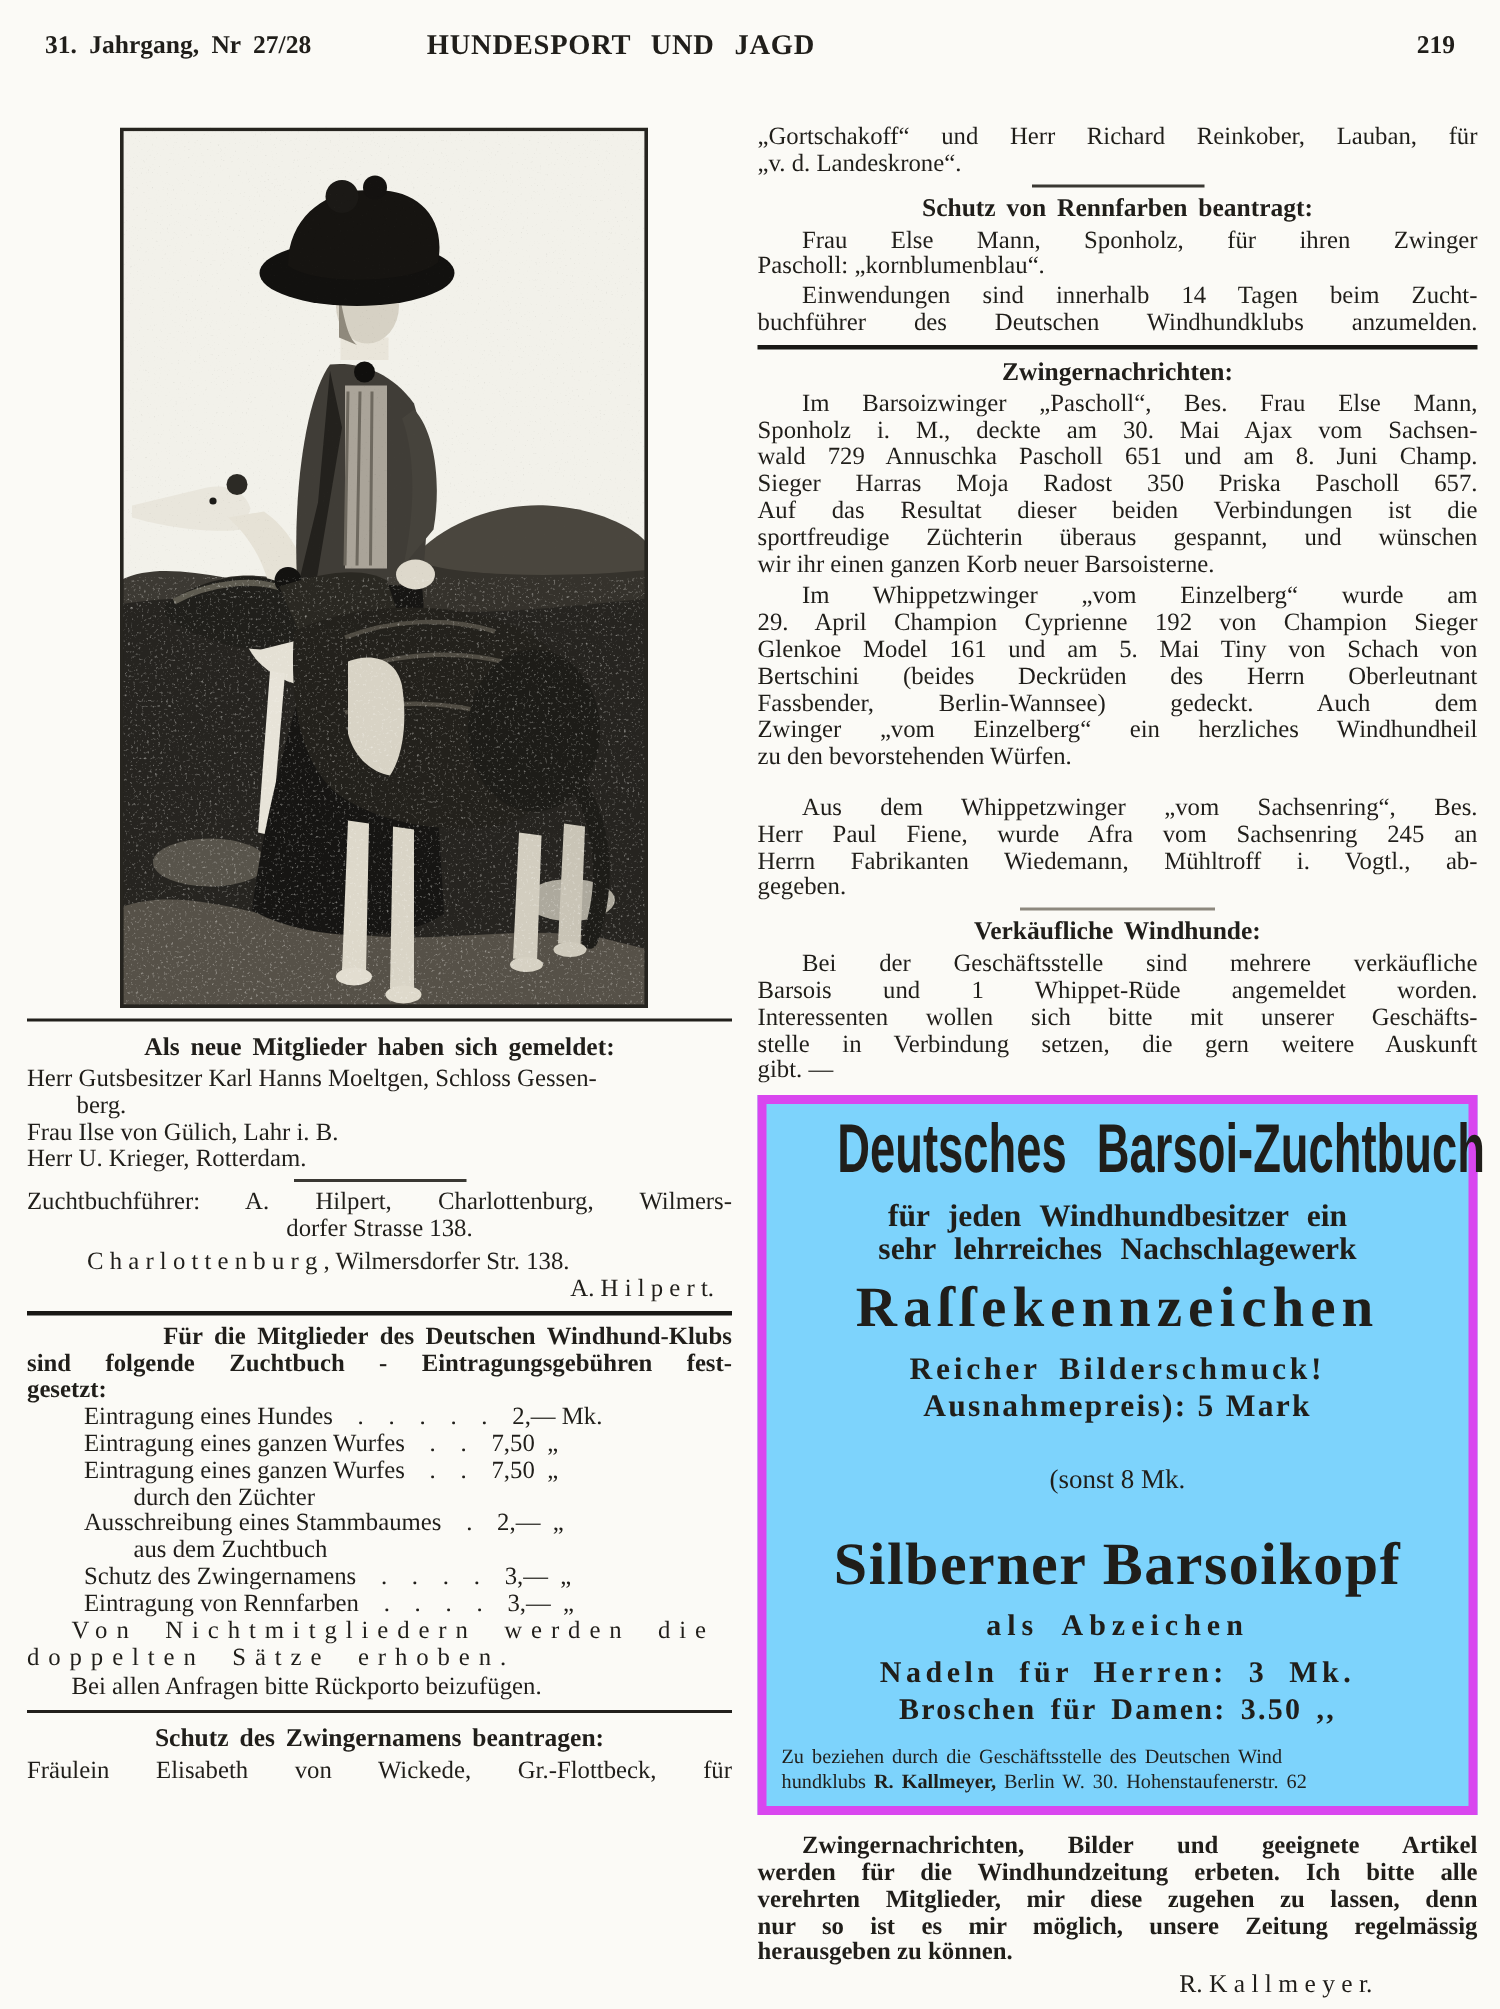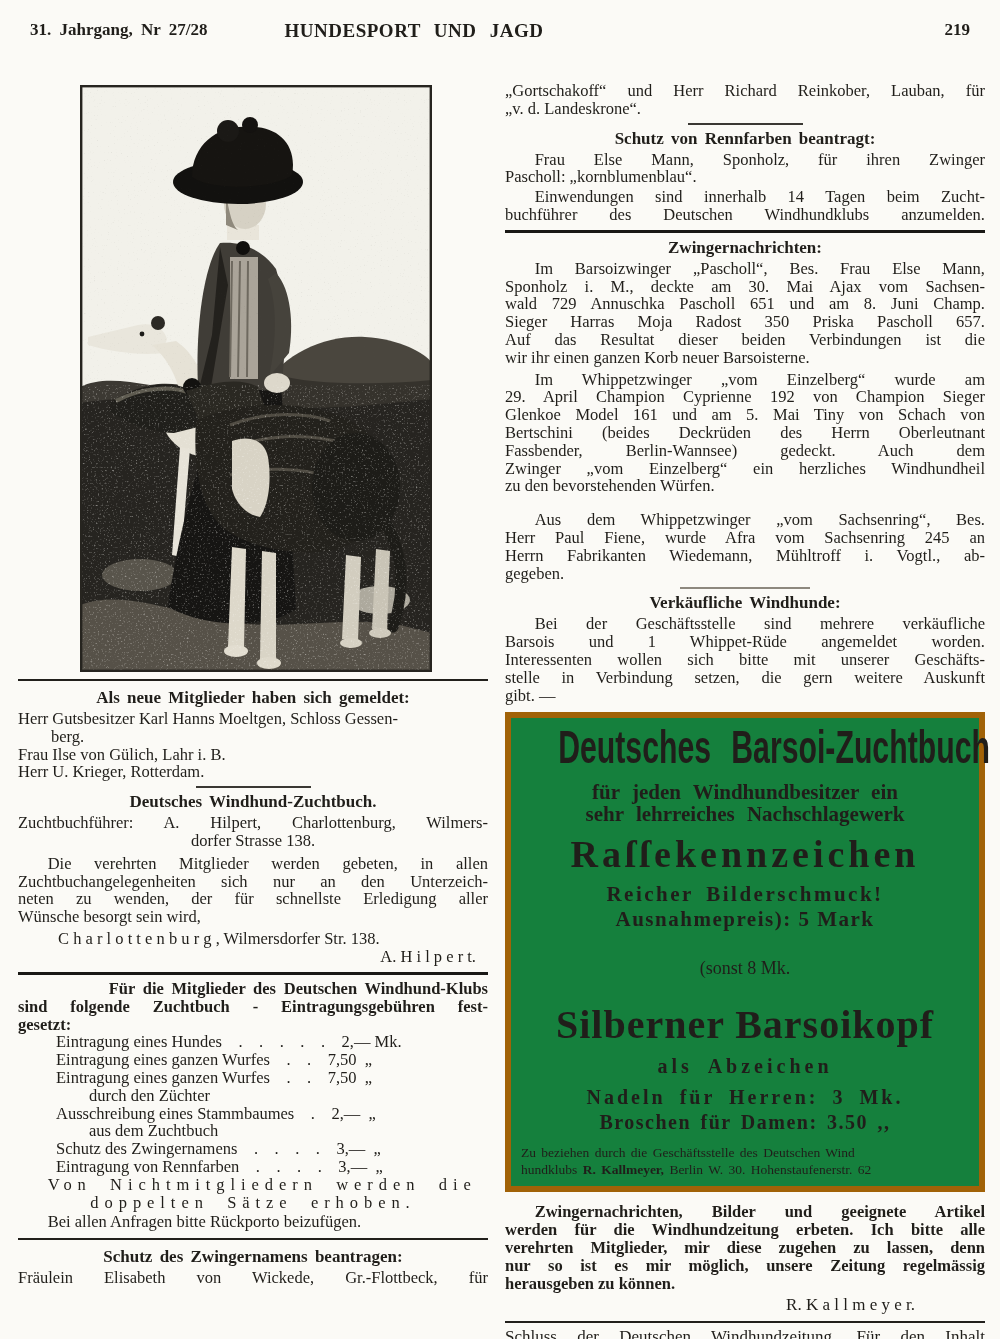--- a/index.html
+++ b/index.html
@@ -41,21 +41,21 @@
   .fees-intro .ln:first-child{text-indent:5.5em;}
   .addr-line{padding-left:40px;line-height:18px;}
   .note3{text-indent:1.8em;line-height:18px;}
 
   .aufruf .ln{font-weight:bold;}
   .aufruf-sig{text-align:right;padding-right:70px;font-size:17px;line-height:20px;margin-top:3px;}
   .impressum .ln{text-align:justify;text-align-last:justify;}
   .impressum .ln:last-child{text-align:center;text-align-last:center;}
 
   
-  .adbox{margin-top:8px;border:6px solid #a16207;background:#15803d;text-align:center;padding:8px 6px;}
+  .adbox{margin-top:8px;border:6px solid #d946ef;background:#7dd3fc;text-align:center;padding:8px 6px;}
   .ad-title{font-family:"Liberation Sans","DejaVu Sans",sans-serif;font-weight:bold;font-size:36px;line-height:44px;white-space:nowrap;display:inline-block;transform:scale(.84,1.28);transform-origin:center;word-spacing:14px;letter-spacing:0;}
   .ad-sub{font-weight:bold;font-size:21px;line-height:22px;word-spacing:7px;}
   .ad-rasse{font-weight:bold;font-size:38px;line-height:46px;letter-spacing:4px;margin-top:6px;}
   .ad-bilder{font-weight:bold;font-size:21px;line-height:26px;letter-spacing:2.5px;word-spacing:5px;margin-top:4px;}
   .ad-preis{font-weight:bold;font-size:21px;line-height:25px;letter-spacing:1.5px;}
   .ad-sonst{font-size:18px;line-height:16px;margin-top:28px;}
   .ad-silber{font-weight:bold;font-size:40px;line-height:50px;letter-spacing:1px;margin-top:24px;white-space:nowrap;}
   .ad-abzeichen{font-weight:bold;font-size:20px;line-height:25px;letter-spacing:4px;word-spacing:7px;margin-top:4px;}
   .ad-nadeln{font-weight:bold;font-size:20px;line-height:25px;letter-spacing:3px;word-spacing:6px;margin-top:6px;}
   .ad-broschen{font-weight:bold;font-size:20px;line-height:25px;letter-spacing:1.5px;word-spacing:3px;}
@@ -159,29 +159,22 @@
         <div class="ln">Herr Gutsbesitzer Karl Hanns Moeltgen, Schloss Gessen-</div>
         <div class="ln">  berg.</div>
         <div class="ln">Frau Ilse von Gülich, Lahr i. B.</div>
         <div class="ln">Herr U. Krieger, Rotterdam.</div>
       </div>
   </div>
 
   <hr class="rule-short">
 
   <div>
-    <div class="heading">Deutsches Windhund-Zuchtbuch.</div>
     <div class="stretch">Zuchtbuchführer: A. Hilpert, Charlottenburg, Wilmers-</div>
     <div class="centerline">dorfer Strasse 138.</div>
-    <div class="just ind" style="margin-top:5px;">
-        <div class="ln">Die verehrten Mitglieder werden gebeten, in allen</div>
-        <div class="ln">Zuchtbuchangelegenheiten sich nur an den Unterzeich-</div>
-        <div class="ln">neten zu wenden, der für schnellste Erledigung aller</div>
-        <div class="ln">Wünsche besorgt sein wird,</div>
-      </div>
     <div class="addr-line" style="margin-top:4px;">C h a r l o t t e n b u r g , Wilmersdorfer Str. 138.</div>
     <div class="sig-right" style="padding-right:12px;">A. H i l p e r t.</div>
   </div>
 
   <hr class="rule-thick">
 
   <div>
     <div class="just fees-intro">
         <div class="ln">Für die Mitglieder des Deutschen Windhund-Klubs</div>
         <div class="ln">sind folgende Zuchtbuch - Eintragungsgebühren fest-</div>
@@ -191,21 +184,21 @@
         <div class="ln">Eintragung eines Hundes  .  .  .  .  .  2,— Mk.</div>
         <div class="ln">Eintragung eines ganzen Wurfes  .  .  7,50 „</div>
         <div class="ln">Eintragung eines ganzen Wurfes  .  .  7,50 „</div>
         <div class="ln">  durch den Züchter</div>
         <div class="ln">Ausschreibung eines Stammbaumes  .  2,— „</div>
         <div class="ln">  aus dem Zuchtbuch</div>
         <div class="ln">Schutz des Zwingernamens  .  .  .  .  3,— „</div>
         <div class="ln">Eintragung von Rennfarben  .  .  .  .  3,— „</div>
       </div>
     <div class="sperr" style="text-indent:1.8em;line-height:18.5px;">Von Nichtmitgliedern werden die</div>
-    <div class="sperr" style="line-height:18.5px;text-align:center;">doppelten Sätze erhoben.</div>
+    <div class="sperr" style="line-height:18.5px;">doppelten Sätze erhoben.</div>
     <div class="note3">Bei allen Anfragen bitte Rückporto beizufügen.</div>
   </div>
 
   <hr class="rule-full">
 
   <div>
     <div class="heading">Schutz des Zwingernamens beantragen:</div>
     <div class="stretch">Fräulein Elisabeth von Wickede, Gr.-Flottbeck, für</div>
   </div>
 
@@ -235,20 +228,21 @@
   <hr class="rule-thick">
 
   <div>
     <div class="heading">Zwingernachrichten:</div>
     <div class="just ind">
         <div class="ln">Im Barsoizwinger „Pascholl“, Bes. Frau Else Mann,</div>
         <div class="ln">Sponholz i. M., deckte am 30. Mai Ajax vom Sachsen-</div>
         <div class="ln">wald 729 Annuschka Pascholl 651 und am 8. Juni Champ.</div>
         <div class="ln">Sieger Harras Moja Radost 350 Priska Pascholl 657.</div>
         <div class="ln">Auf das Resultat dieser beiden Verbindungen ist die</div>
+        <div class="ln">sportfreudige Züchterin überaus gespannt, und wünschen</div>
         <div class="ln">wir ihr einen ganzen Korb neuer Barsoisterne.</div>
       </div>
     <div class="just ind" style="margin-top:4px;">
         <div class="ln">Im Whippetzwinger „vom Einzelberg“ wurde am</div>
         <div class="ln">29. April Champion Cyprienne 192 von Champion Sieger</div>
         <div class="ln">Glenkoe Model 161 und am 5. Mai Tiny von Schach von</div>
         <div class="ln">Bertschini (beides Deckrüden des Herrn Oberleutnant</div>
         <div class="ln">Fassbender, Berlin-Wannsee) gedeckt. Auch dem</div>
         <div class="ln">Zwinger „vom Einzelberg“ ein herzliches Windhundheil</div>
         <div class="ln">zu den bevorstehenden Würfen.</div>

